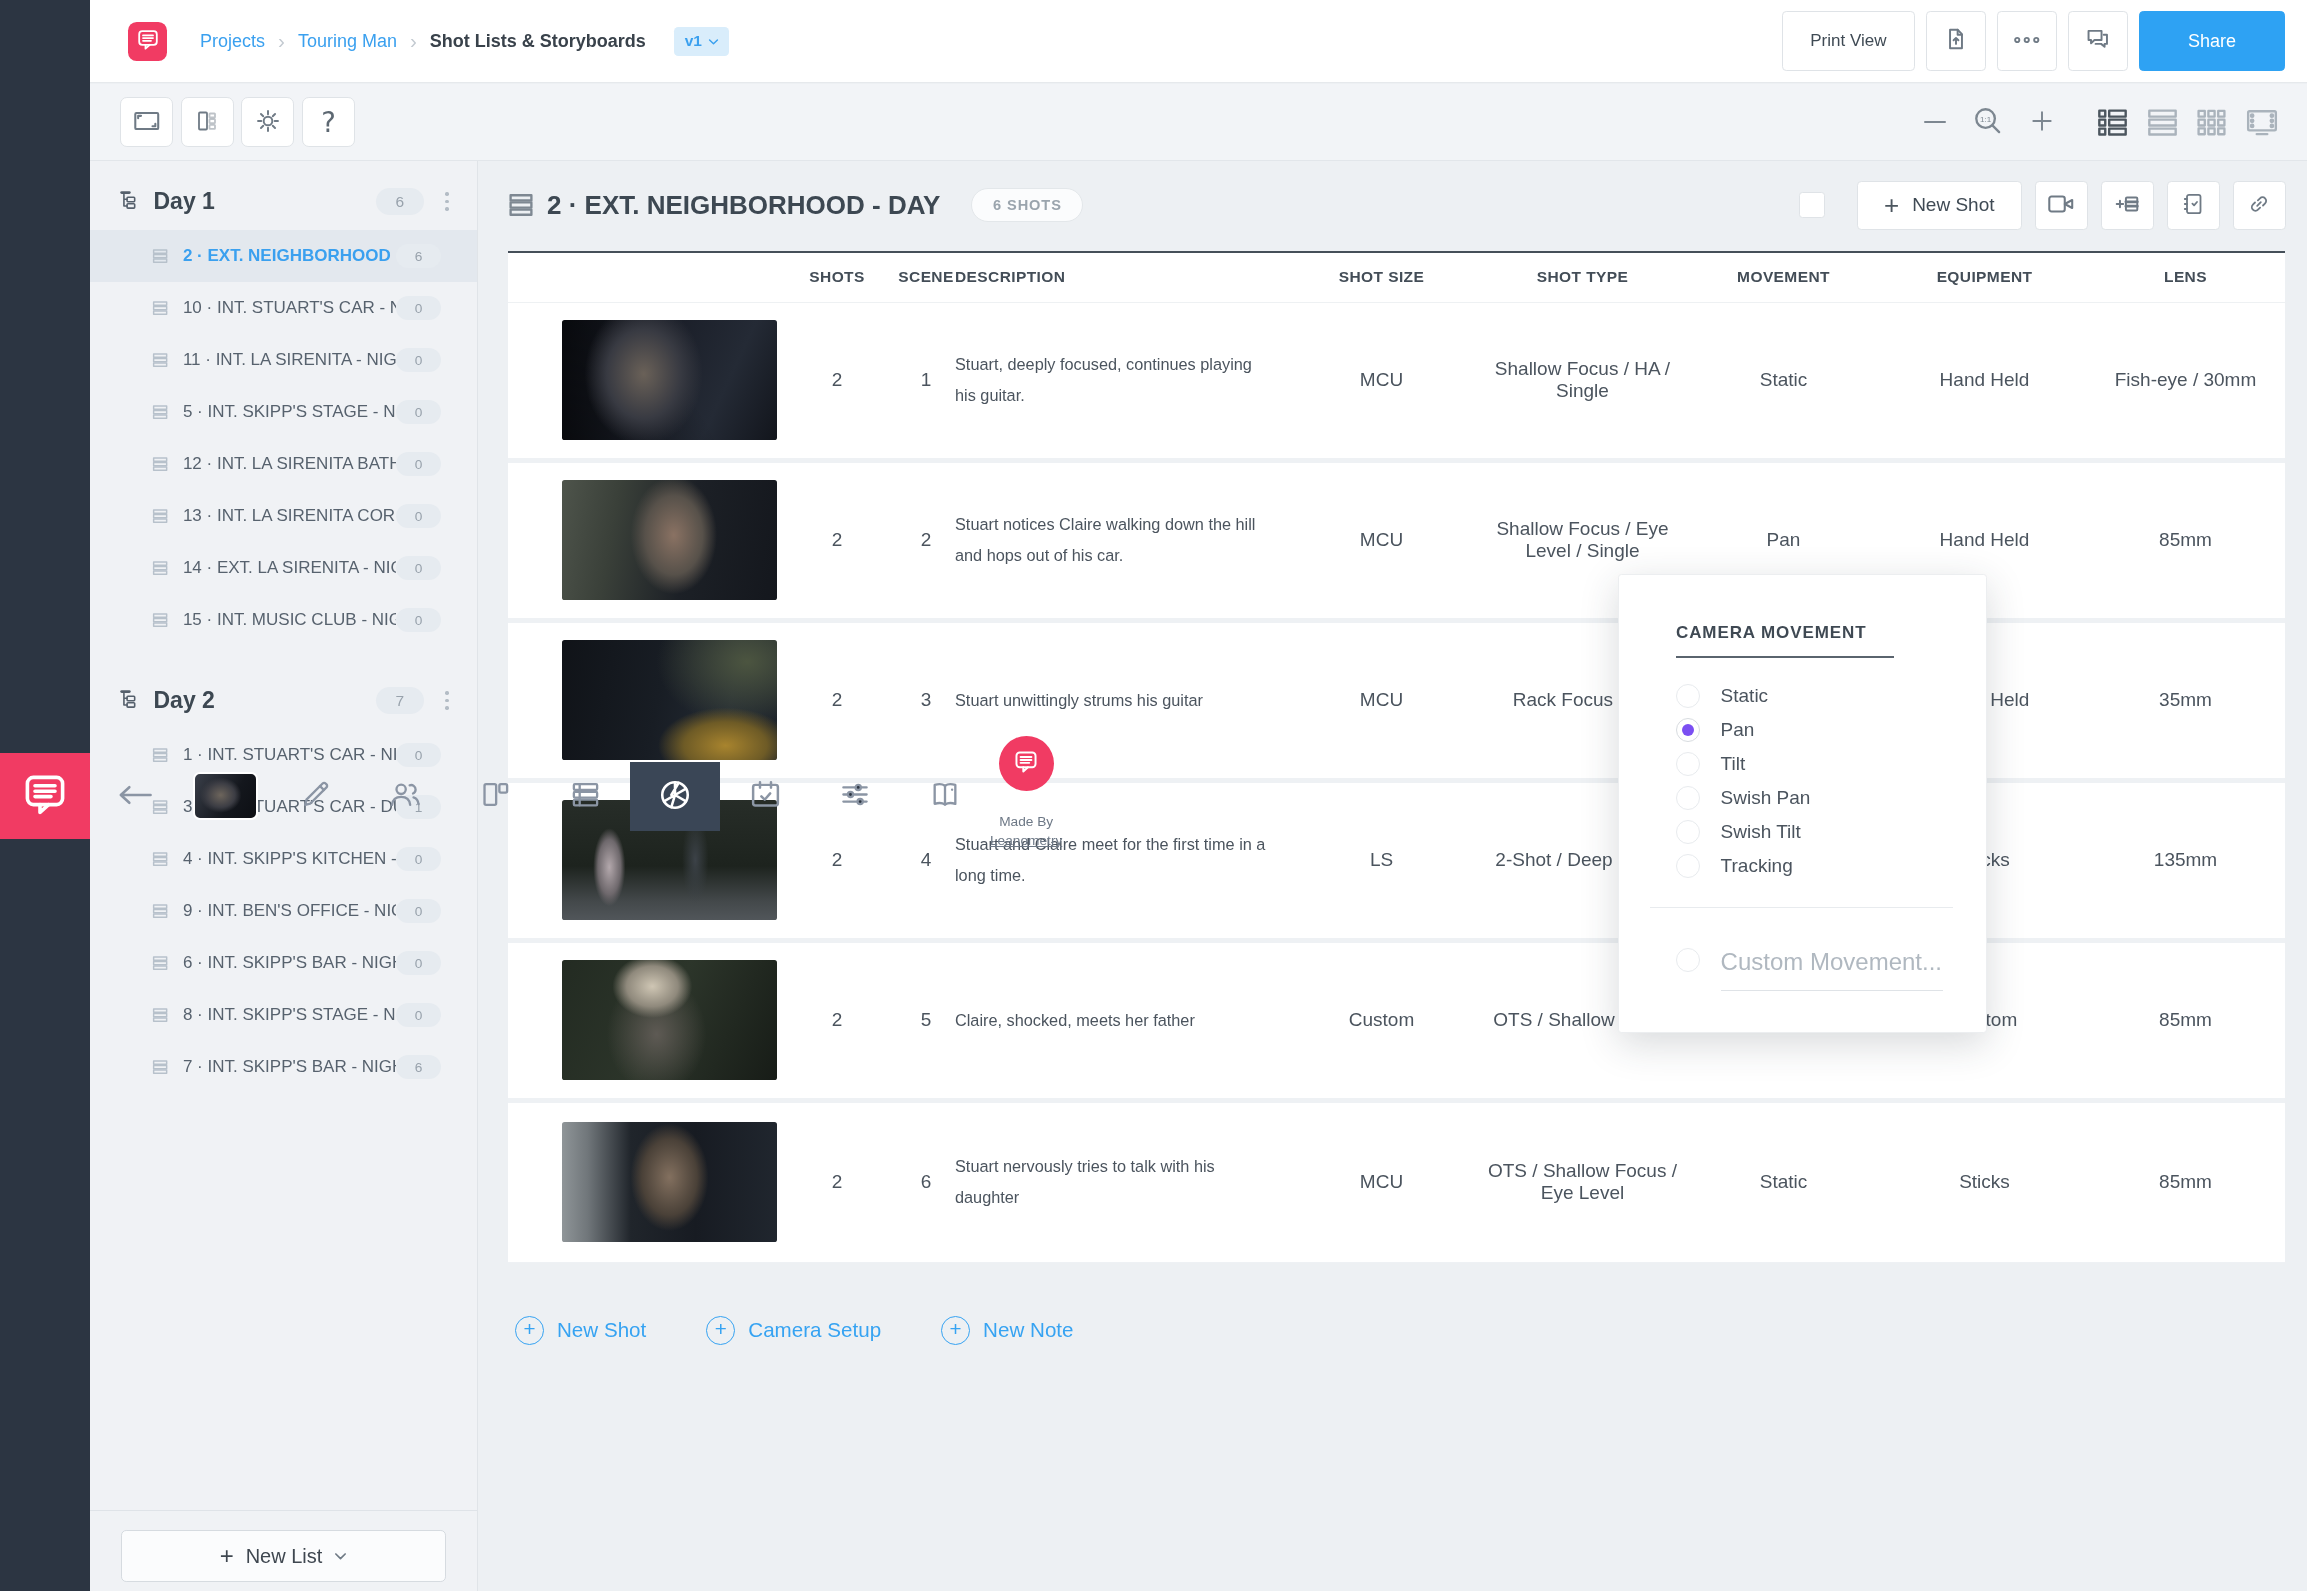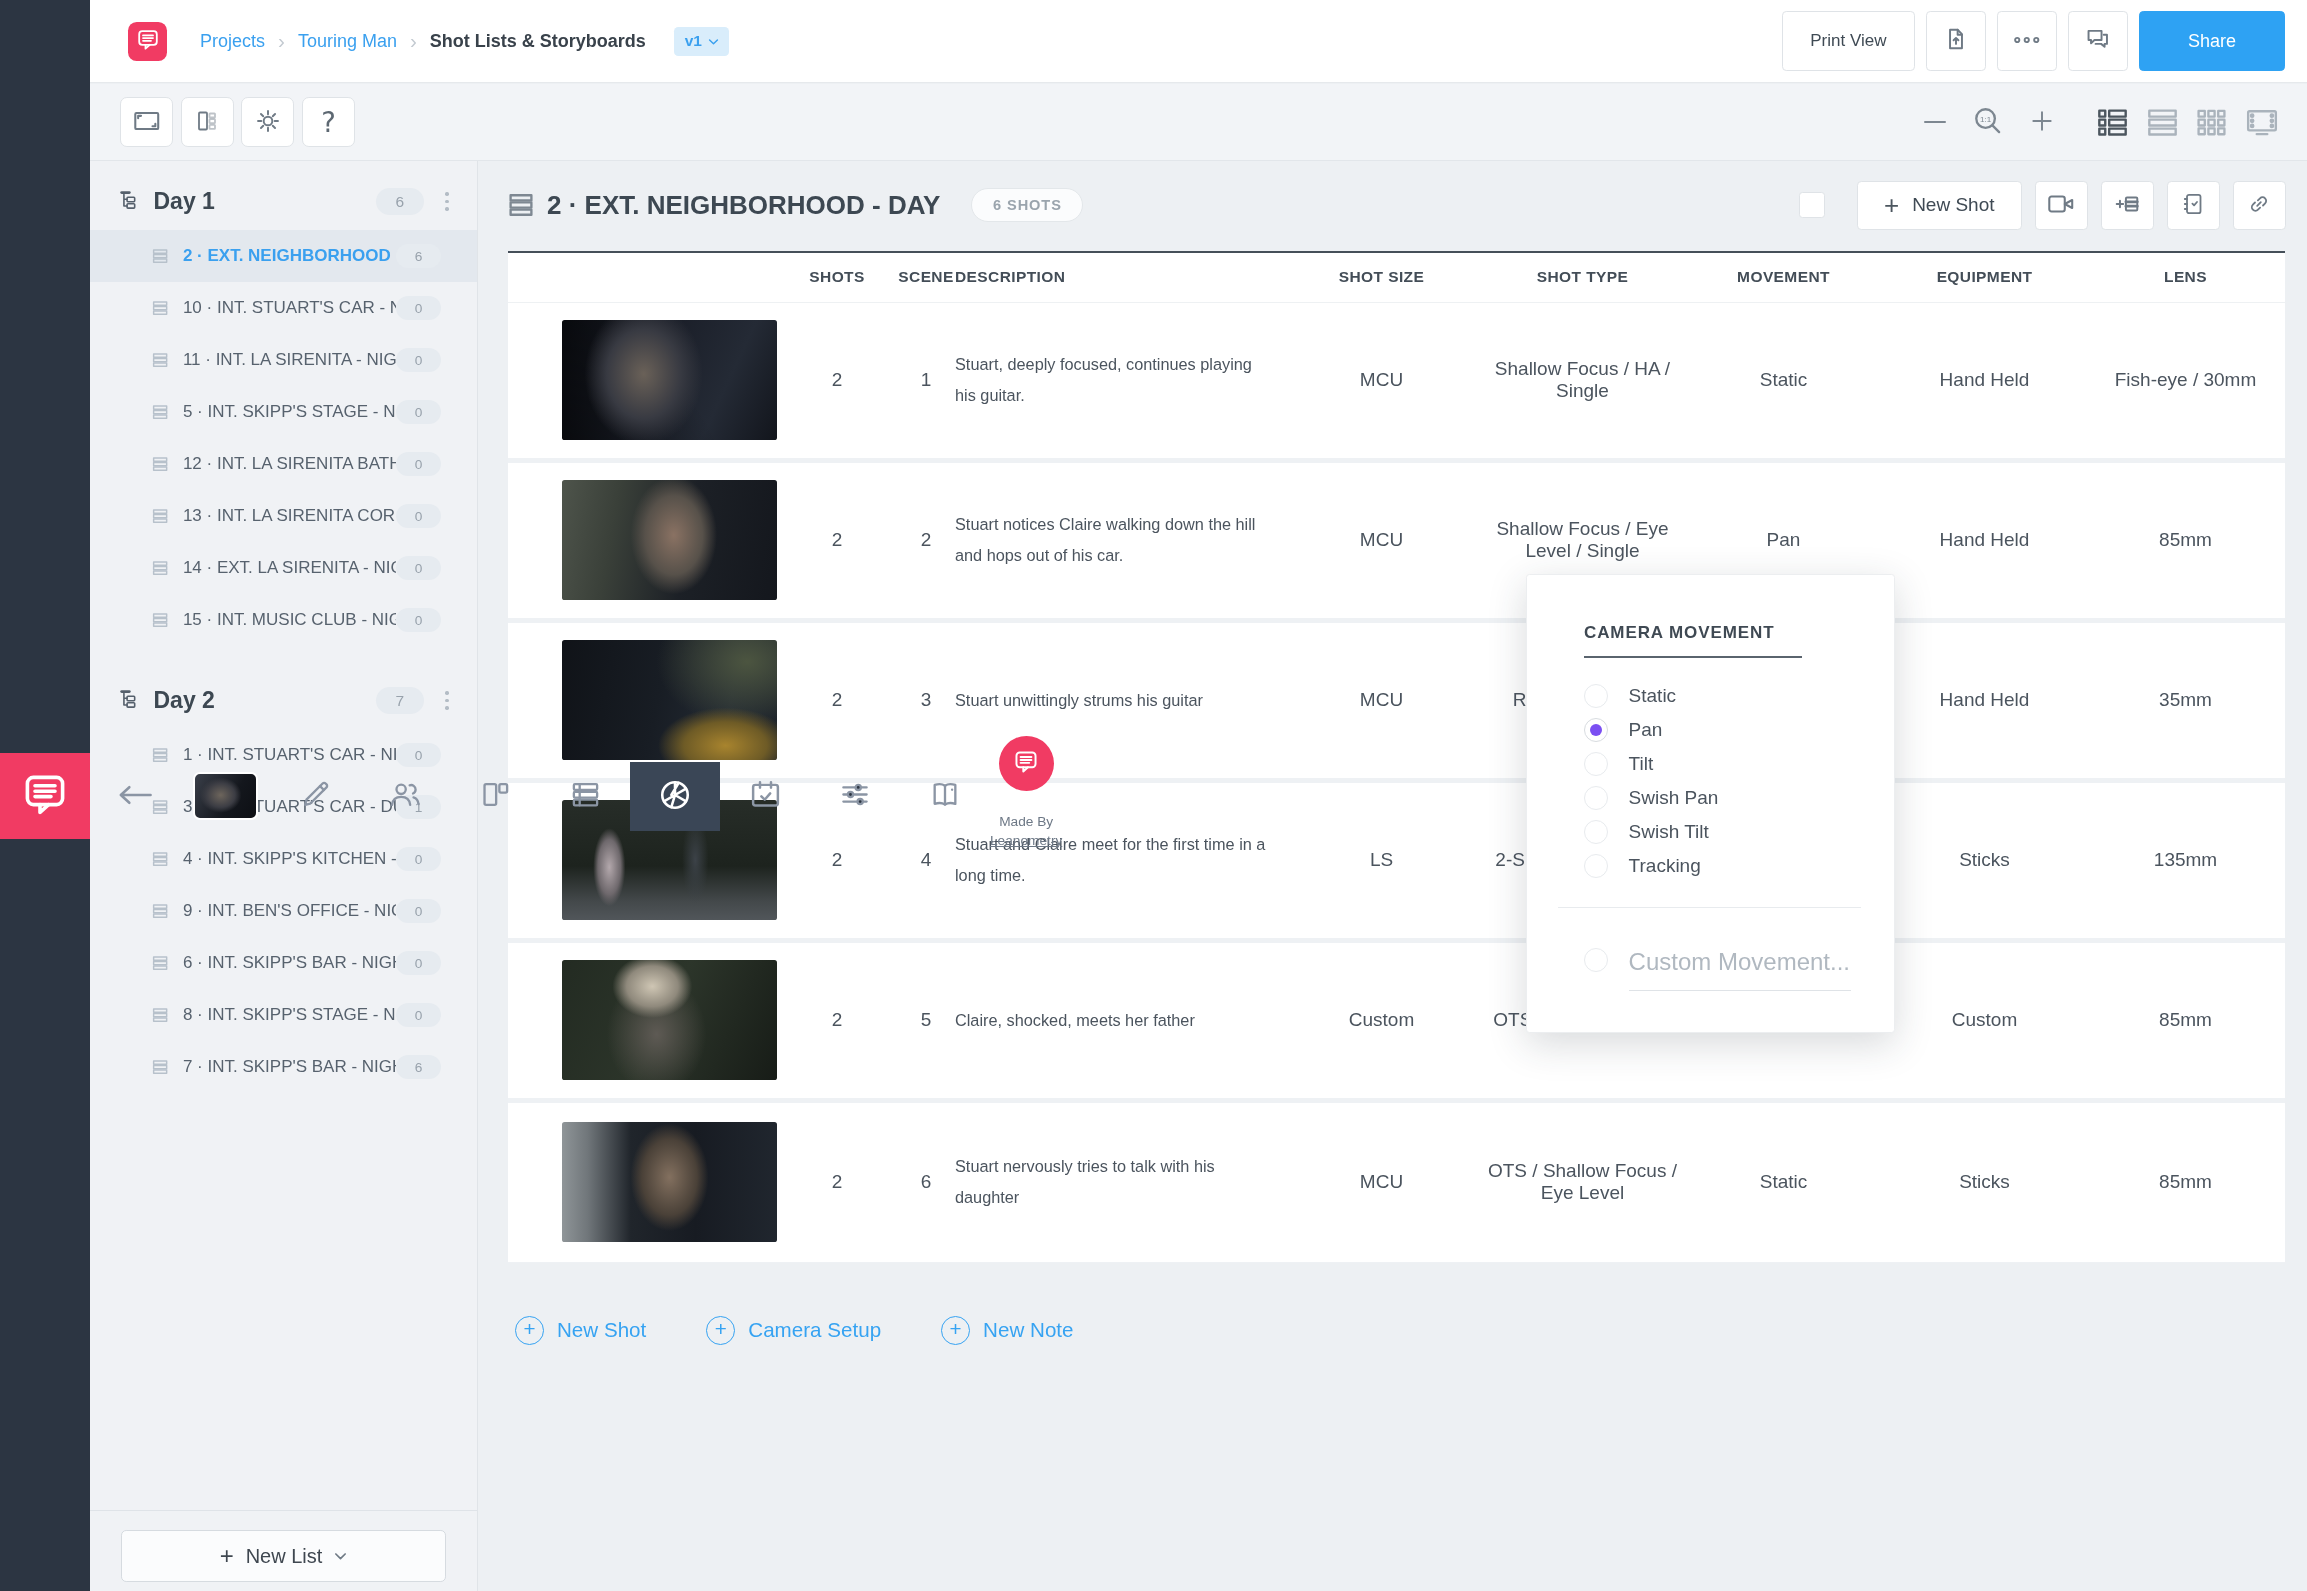--- a/index.html
+++ b/index.html
@@ -102,21 +102,21 @@
         radial-gradient(69px 82px at 44% 62%, #5e5a54 0%, rgba(0,0,0,0) 72%),
         linear-gradient(115deg, #232b22 0%, #2c352a 48%, #171c17 100%); }
   .t6 { background: radial-gradient(50px 69px at 50% 46%, #83705f 0%, #4a4138 55%, rgba(0,0,0,0) 78%),
         linear-gradient(90deg, #8f9598 0%, #70767a 12%, #20252b 32%, #171b22 62%, #20262e 100%); }
 
   .footer-links { display:flex; align-items:center; gap:60px; margin:53px 0 0 36px; }
   .flink { display:flex; align-items:center; gap:13px; color:#36a3f2; font-size:20.6px; cursor:pointer; }
   .plus-circle { width:29px; height:29px; border:1.7px solid #36a3f2; border-radius:50%; display:flex; align-items:center; justify-content:center; font-size:20.6px; line-height:1; padding-bottom:1.7px; }
 
   
-  .popup { position:absolute; left:1526px; top:574px; width:369px; height:459px; background:#fff; border:0.9px solid #eceef0; border-radius:3.4px; box-shadow:0 10.3px 38px rgba(40,50,60,.18); z-index:10; padding:48px 24px 0 57px; }
+  .popup { position:absolute; left:1618px; top:574px; width:369px; height:459px; background:#fff; border:0.9px solid #eceef0; border-radius:3.4px; box-shadow:0 10.3px 38px rgba(40,50,60,.18); z-index:10; padding:48px 24px 0 57px; }
   .popup-title { font-size:17px; font-weight:700; letter-spacing:0.9px; color:#3f4953; padding-bottom:13px; border-bottom:2.6px solid #5a646e; width:218px; }
   .radio-list { margin-top:20.6px; }
   .radio-row { display:flex; align-items:center; height:34px; gap:20.6px; cursor:pointer; }
   .radio { width:24px; height:24px; border-radius:50%; border:1.7px solid #e8ebee; background:#fff; display:flex; align-items:center; justify-content:center; flex:none; }
   .radio.selected { border-color:#d8dce0; }
   .radio.selected::after { content:""; width:12px; height:12px; border-radius:50%; background:#7b4ff2; }
   .radio-label { font-size:19px; color:#4b545e; }
   .popup-divider { height:0.9px; background:#e8ebee; margin:24px 8.6px 0 -26px; }
   .custom-row { display:flex; align-items:flex-start; gap:20.6px; margin-top:41px; }
   .custom-wrap { border-bottom:0.9px solid #dfe3e7; padding-bottom:13.7px; width:222px; }

